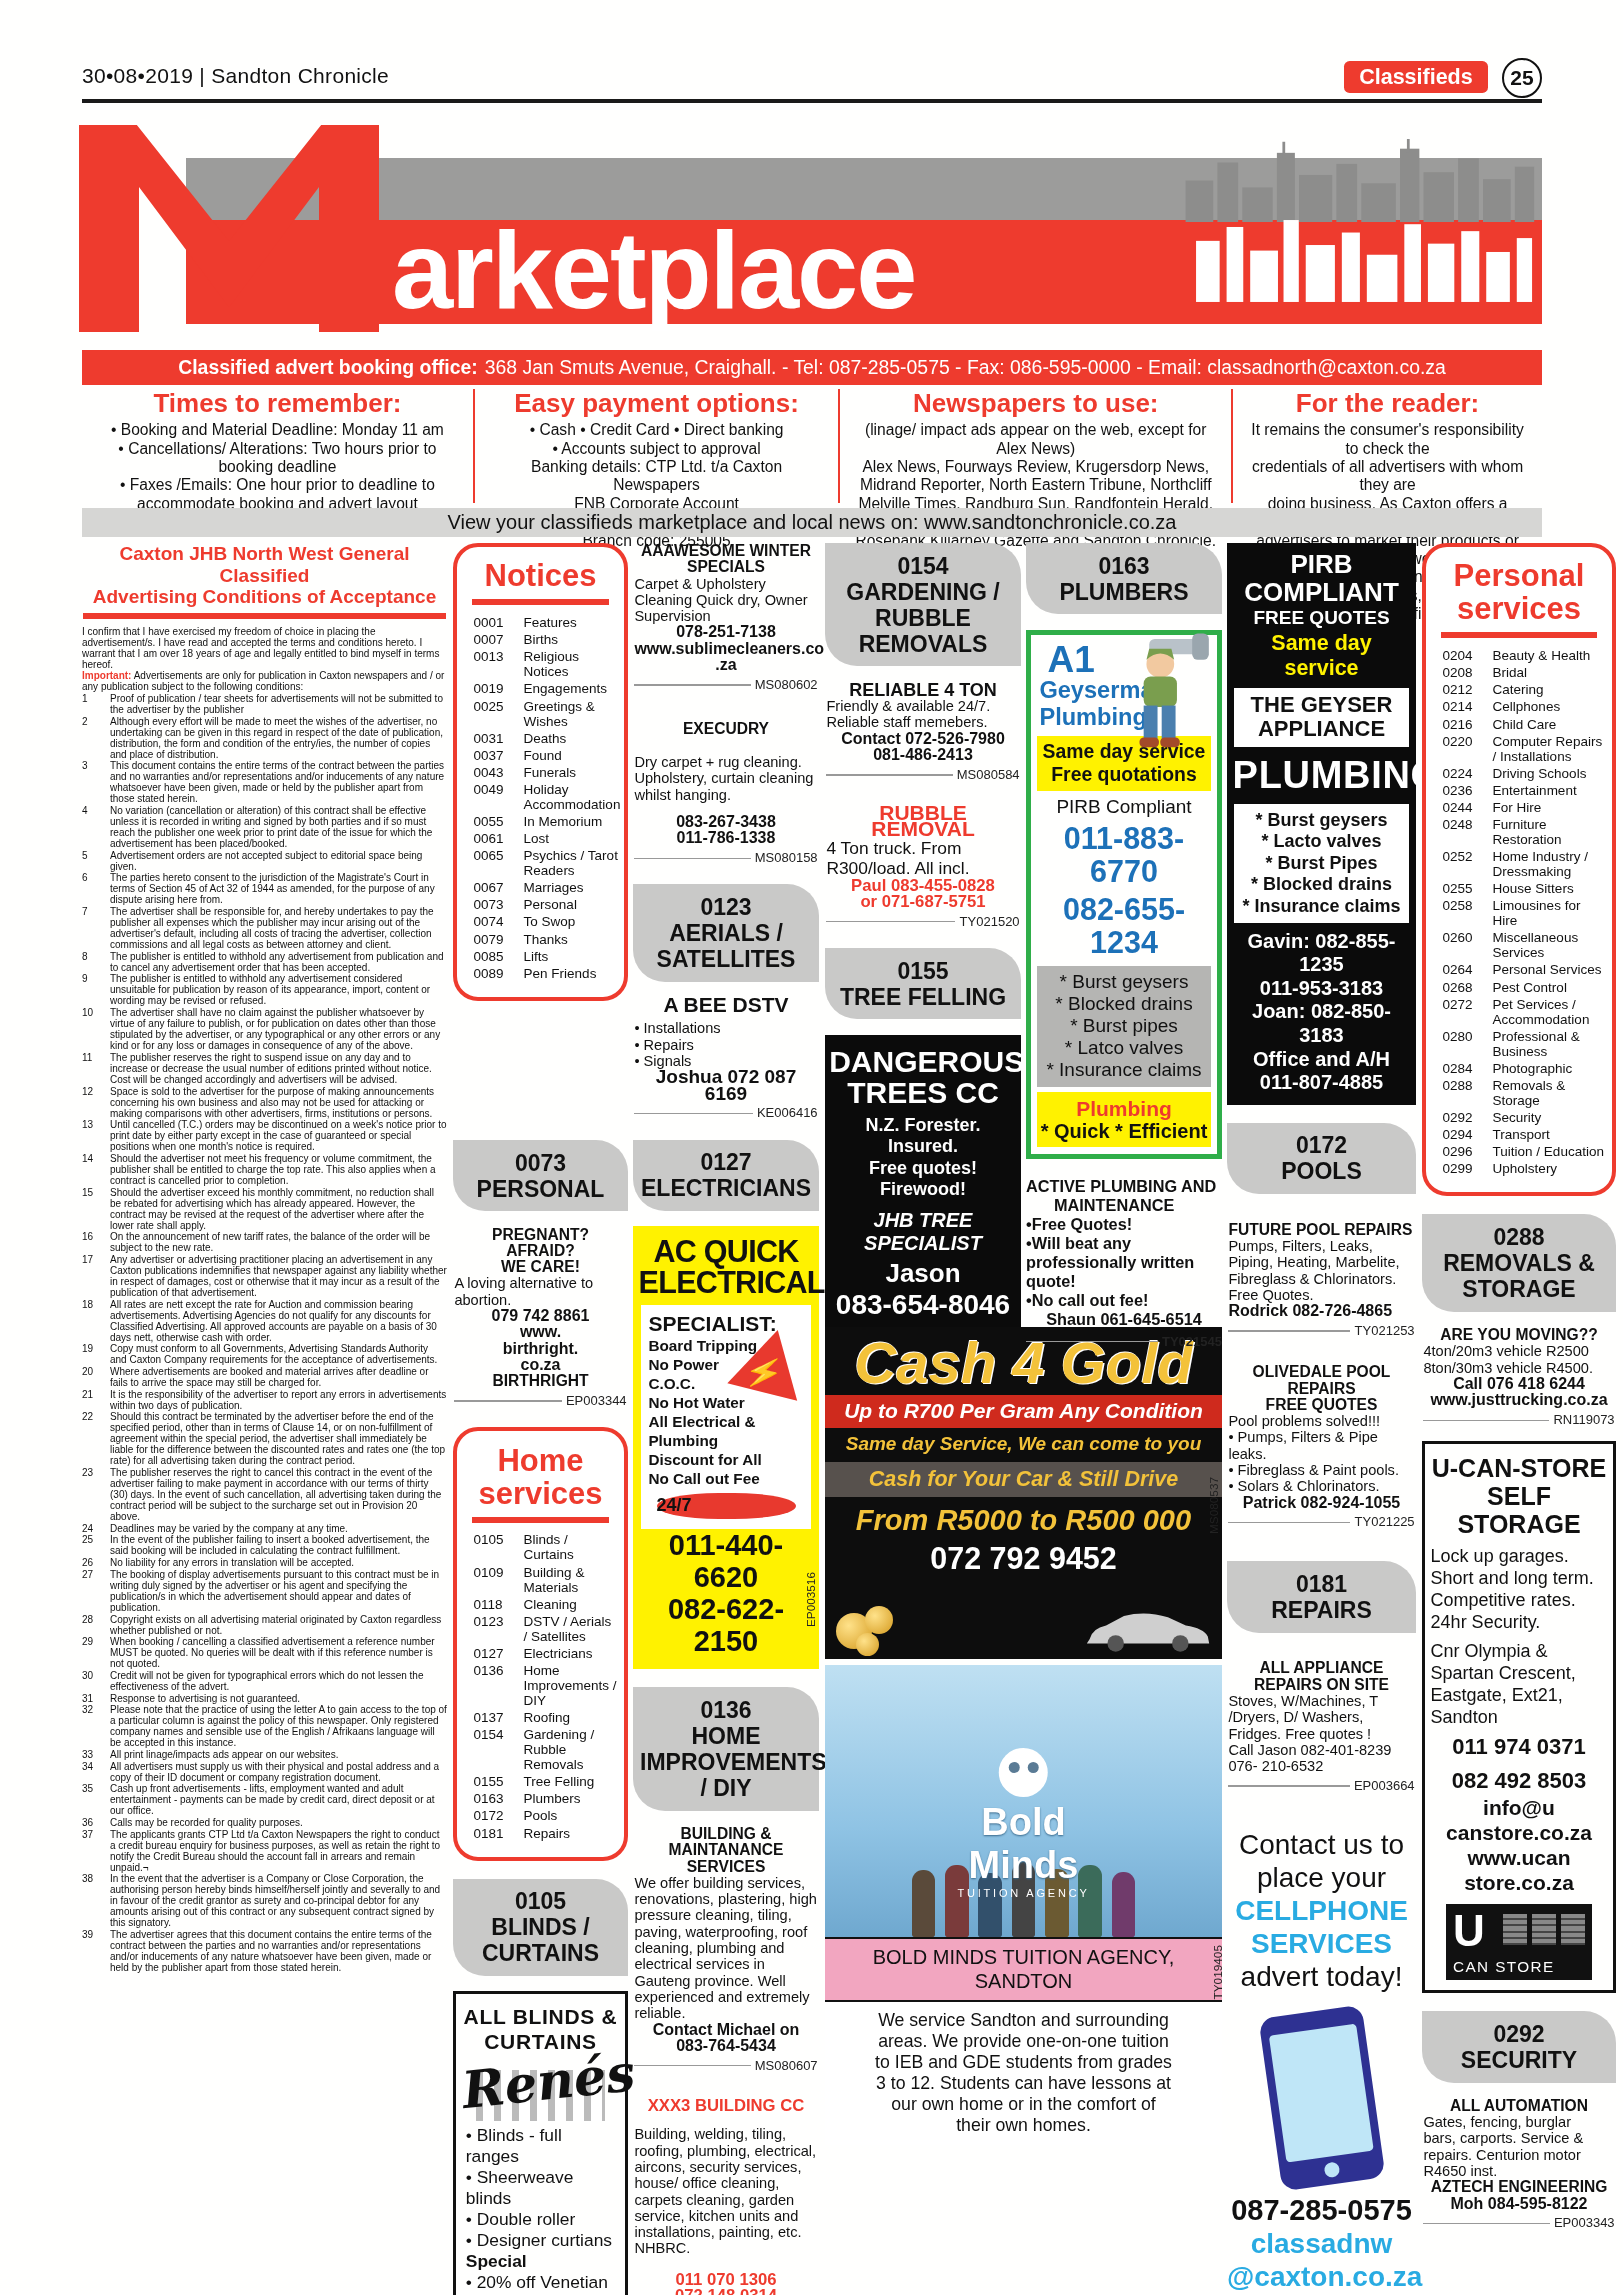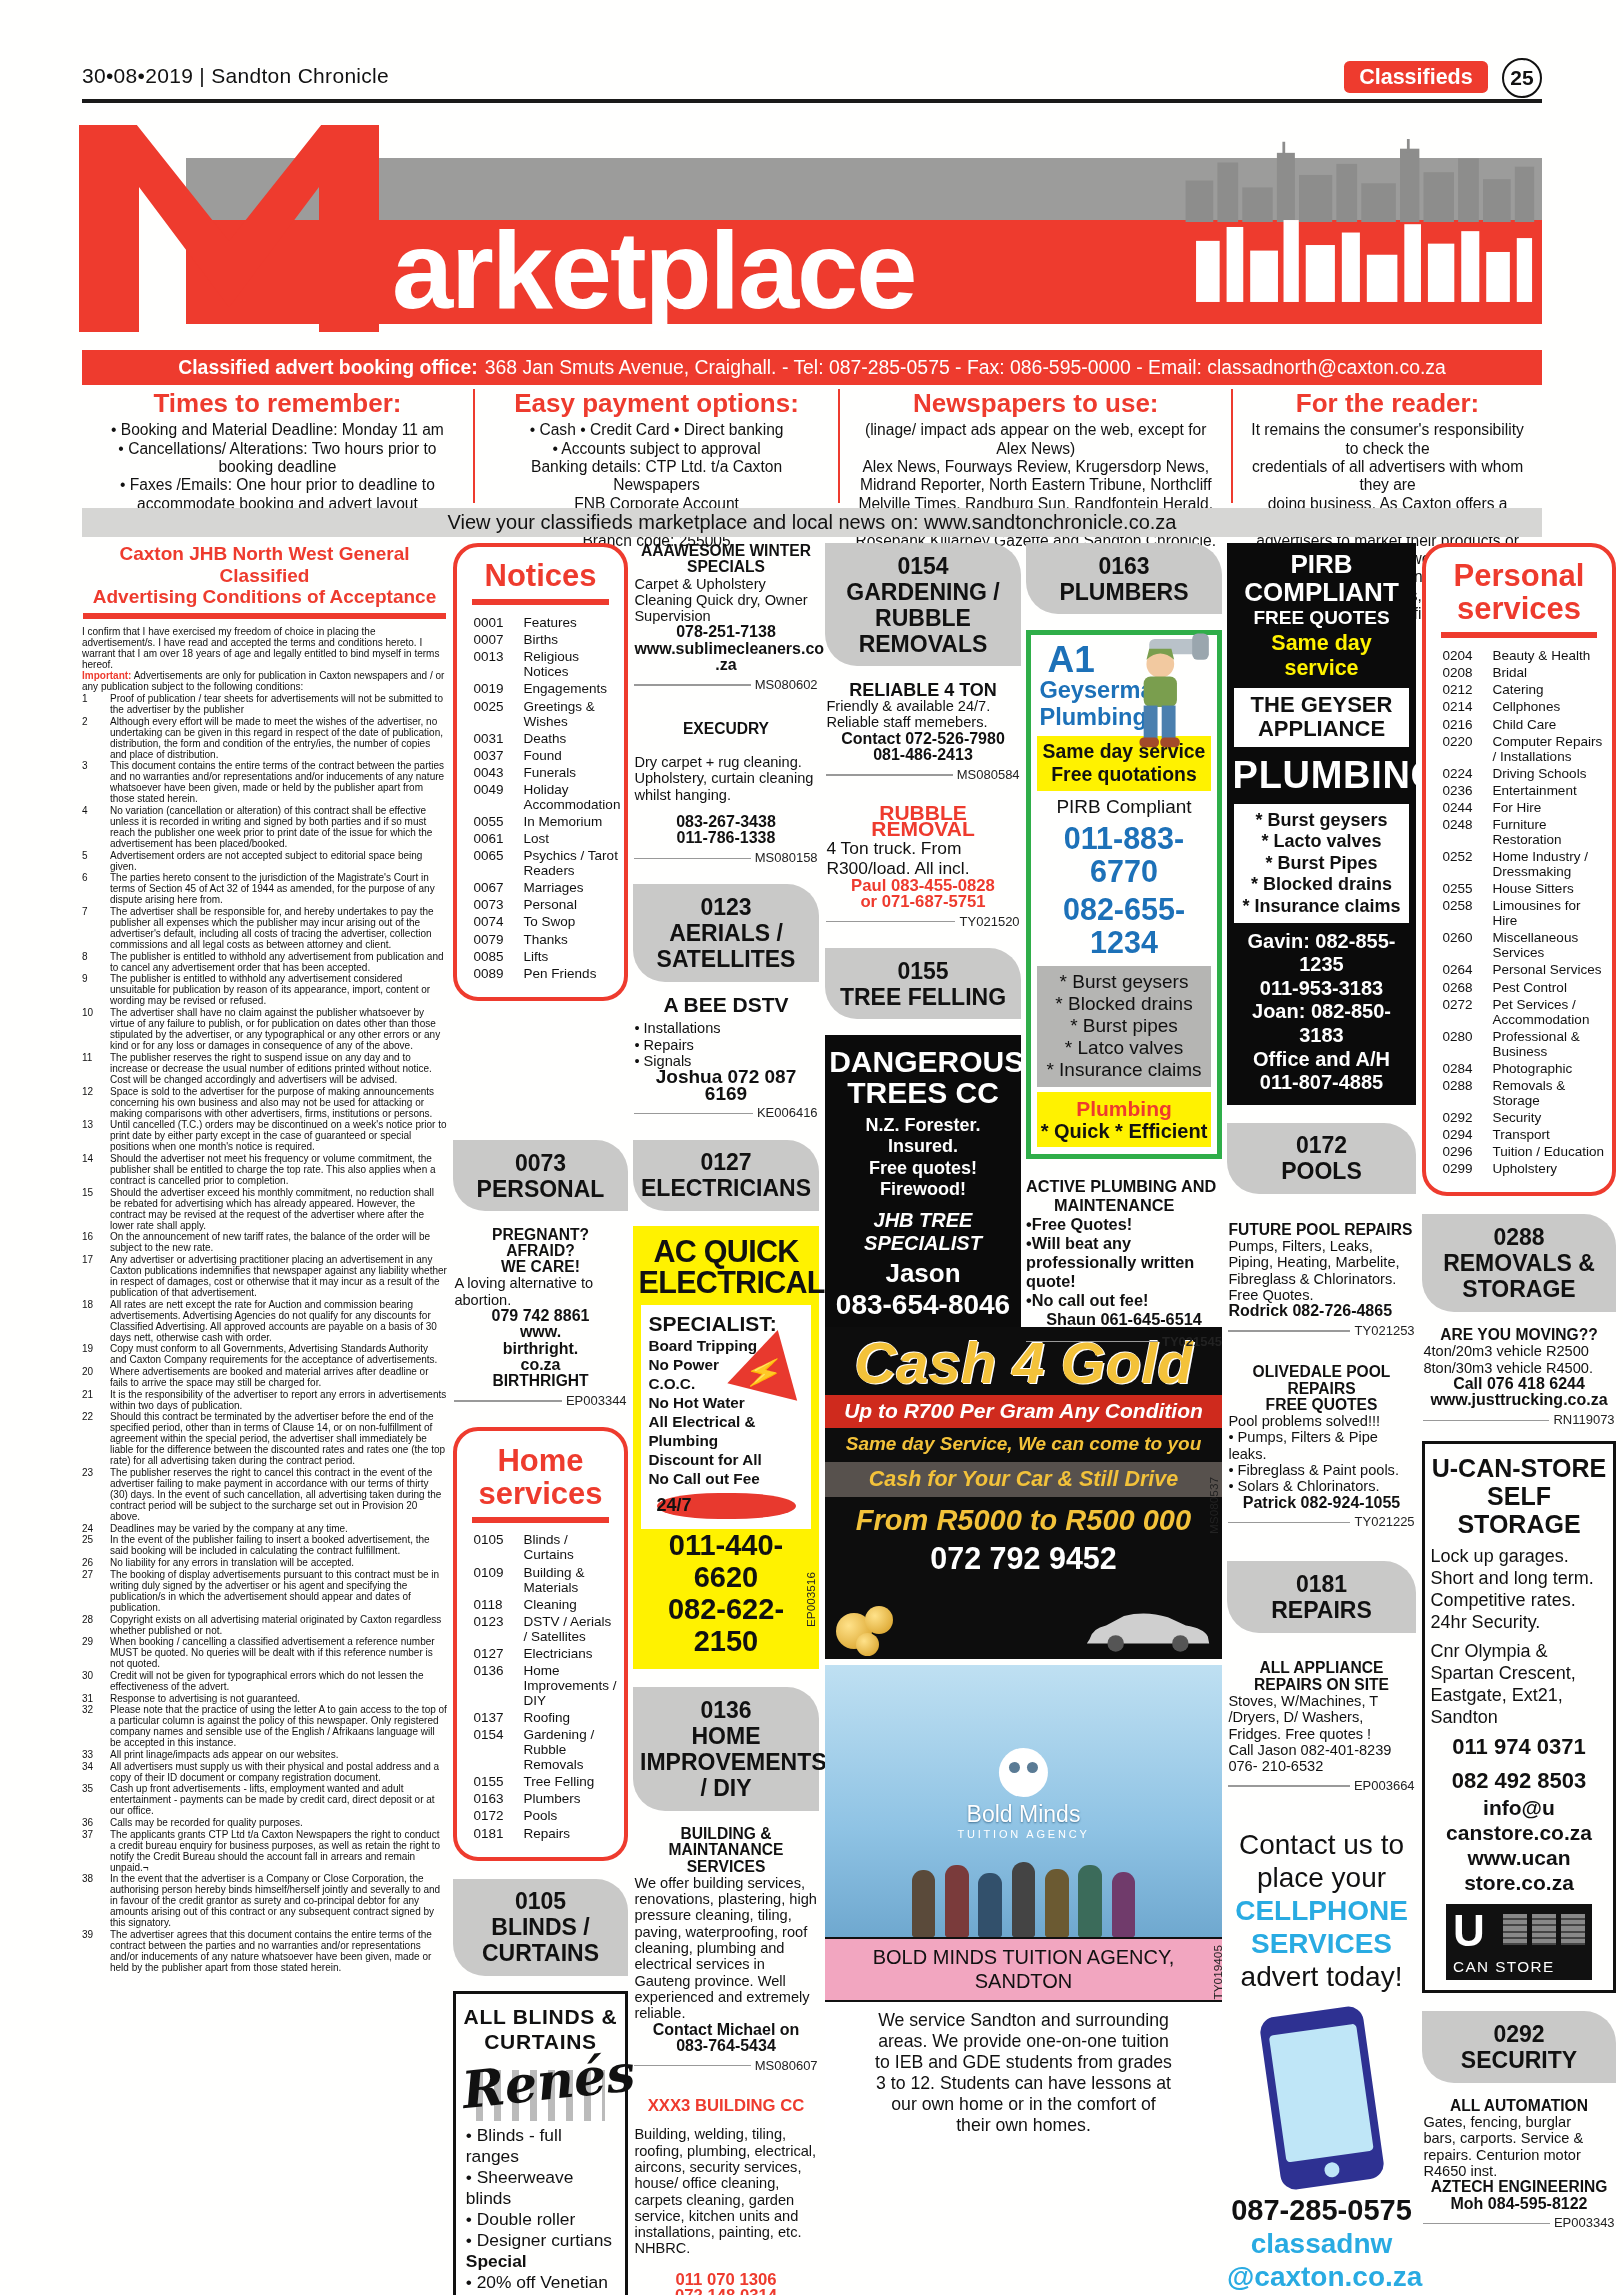--- a/index.html
+++ b/index.html
@@ -96,21 +96,21 @@
   .c4g .pph{color:#fff;font-weight:bold;font-size:30.5px;margin-top:4.2px;}
   .coin{position:absolute;border-radius:50%;background:radial-gradient(circle at 35% 35%,#ffe28a,#d49a1e);}
   .car{position:absolute;right:8.3px;bottom:5.6px;}
   
   .bm{position:absolute;left:825px;top:1665px;width:397px;height:598px;box-sizing:border-box;}
   .bm .photo{height:272px;background:linear-gradient(#bfe0f2,#8fc3e4 60%,#6fa8cf);position:relative;}
   .bm .logo{position:absolute;left:50%;top:83px;transform:translateX(-50%);text-align:center;color:#fff;}
   .bm .owl{width:49px;height:49px;border-radius:50%;background:#fff;margin:0 auto 4.2px;position:relative;}
   .bm .owl::before,.bm .owl::after{content:"";position:absolute;top:14px;width:11px;height:11px;border-radius:50%;background:#5a7b95;}
   .bm .owl::before{left:9.7px}.bm .owl::after{right:9.7px}
-  .bm .lg1{font-size:23px;font-weight:normal;text-shadow:0 0.7px 2.1px #3a6a8c;text-align:center;}
+  .bm .lg1{font-size:38px;font-weight:bold;text-shadow:0 0.7px 2.1px #3a6a8c;text-align:center;}
   .bm .lg2{font-size:11px;letter-spacing:2.8px;}
   .bm .banner{background:#f2a6c0;color:#111;font-size:20px;line-height:23.6px;padding:7px 0;text-align:center;border:2.1px solid #111;border-left:none;border-right:none;}
   .bm .body{background:#fff;font-size:17.7px;line-height:21px;text-align:center;padding:8.3px 4.2px;}
   .bm .foot{background:#fff200;text-align:center;font-size:16.7px;line-height:21px;font-weight:bold;padding:7px 0 8.3px;}
   .bm .ppl{position:absolute;bottom:0;left:0;right:0;height:83px;display:flex;justify-content:center;gap:9.7px;align-items:flex-end;}
   .bm .p{width:23.6px;height:62px;border-radius:11px 11px 2.8px 2.8px;}
   
   .a1{border:5.6px solid #2fae49;padding:7px 5.6px;position:relative;text-align:center;margin-top:11px;}
   .a1 .b1{color:#1d71b8;font-weight:bold;font-size:37px;line-height:35px;text-align:left;margin-left:11px;}
   .a1 .b2{color:#1d71b8;font-weight:bold;font-size:23.6px;text-align:left;margin-left:2.8px;}

